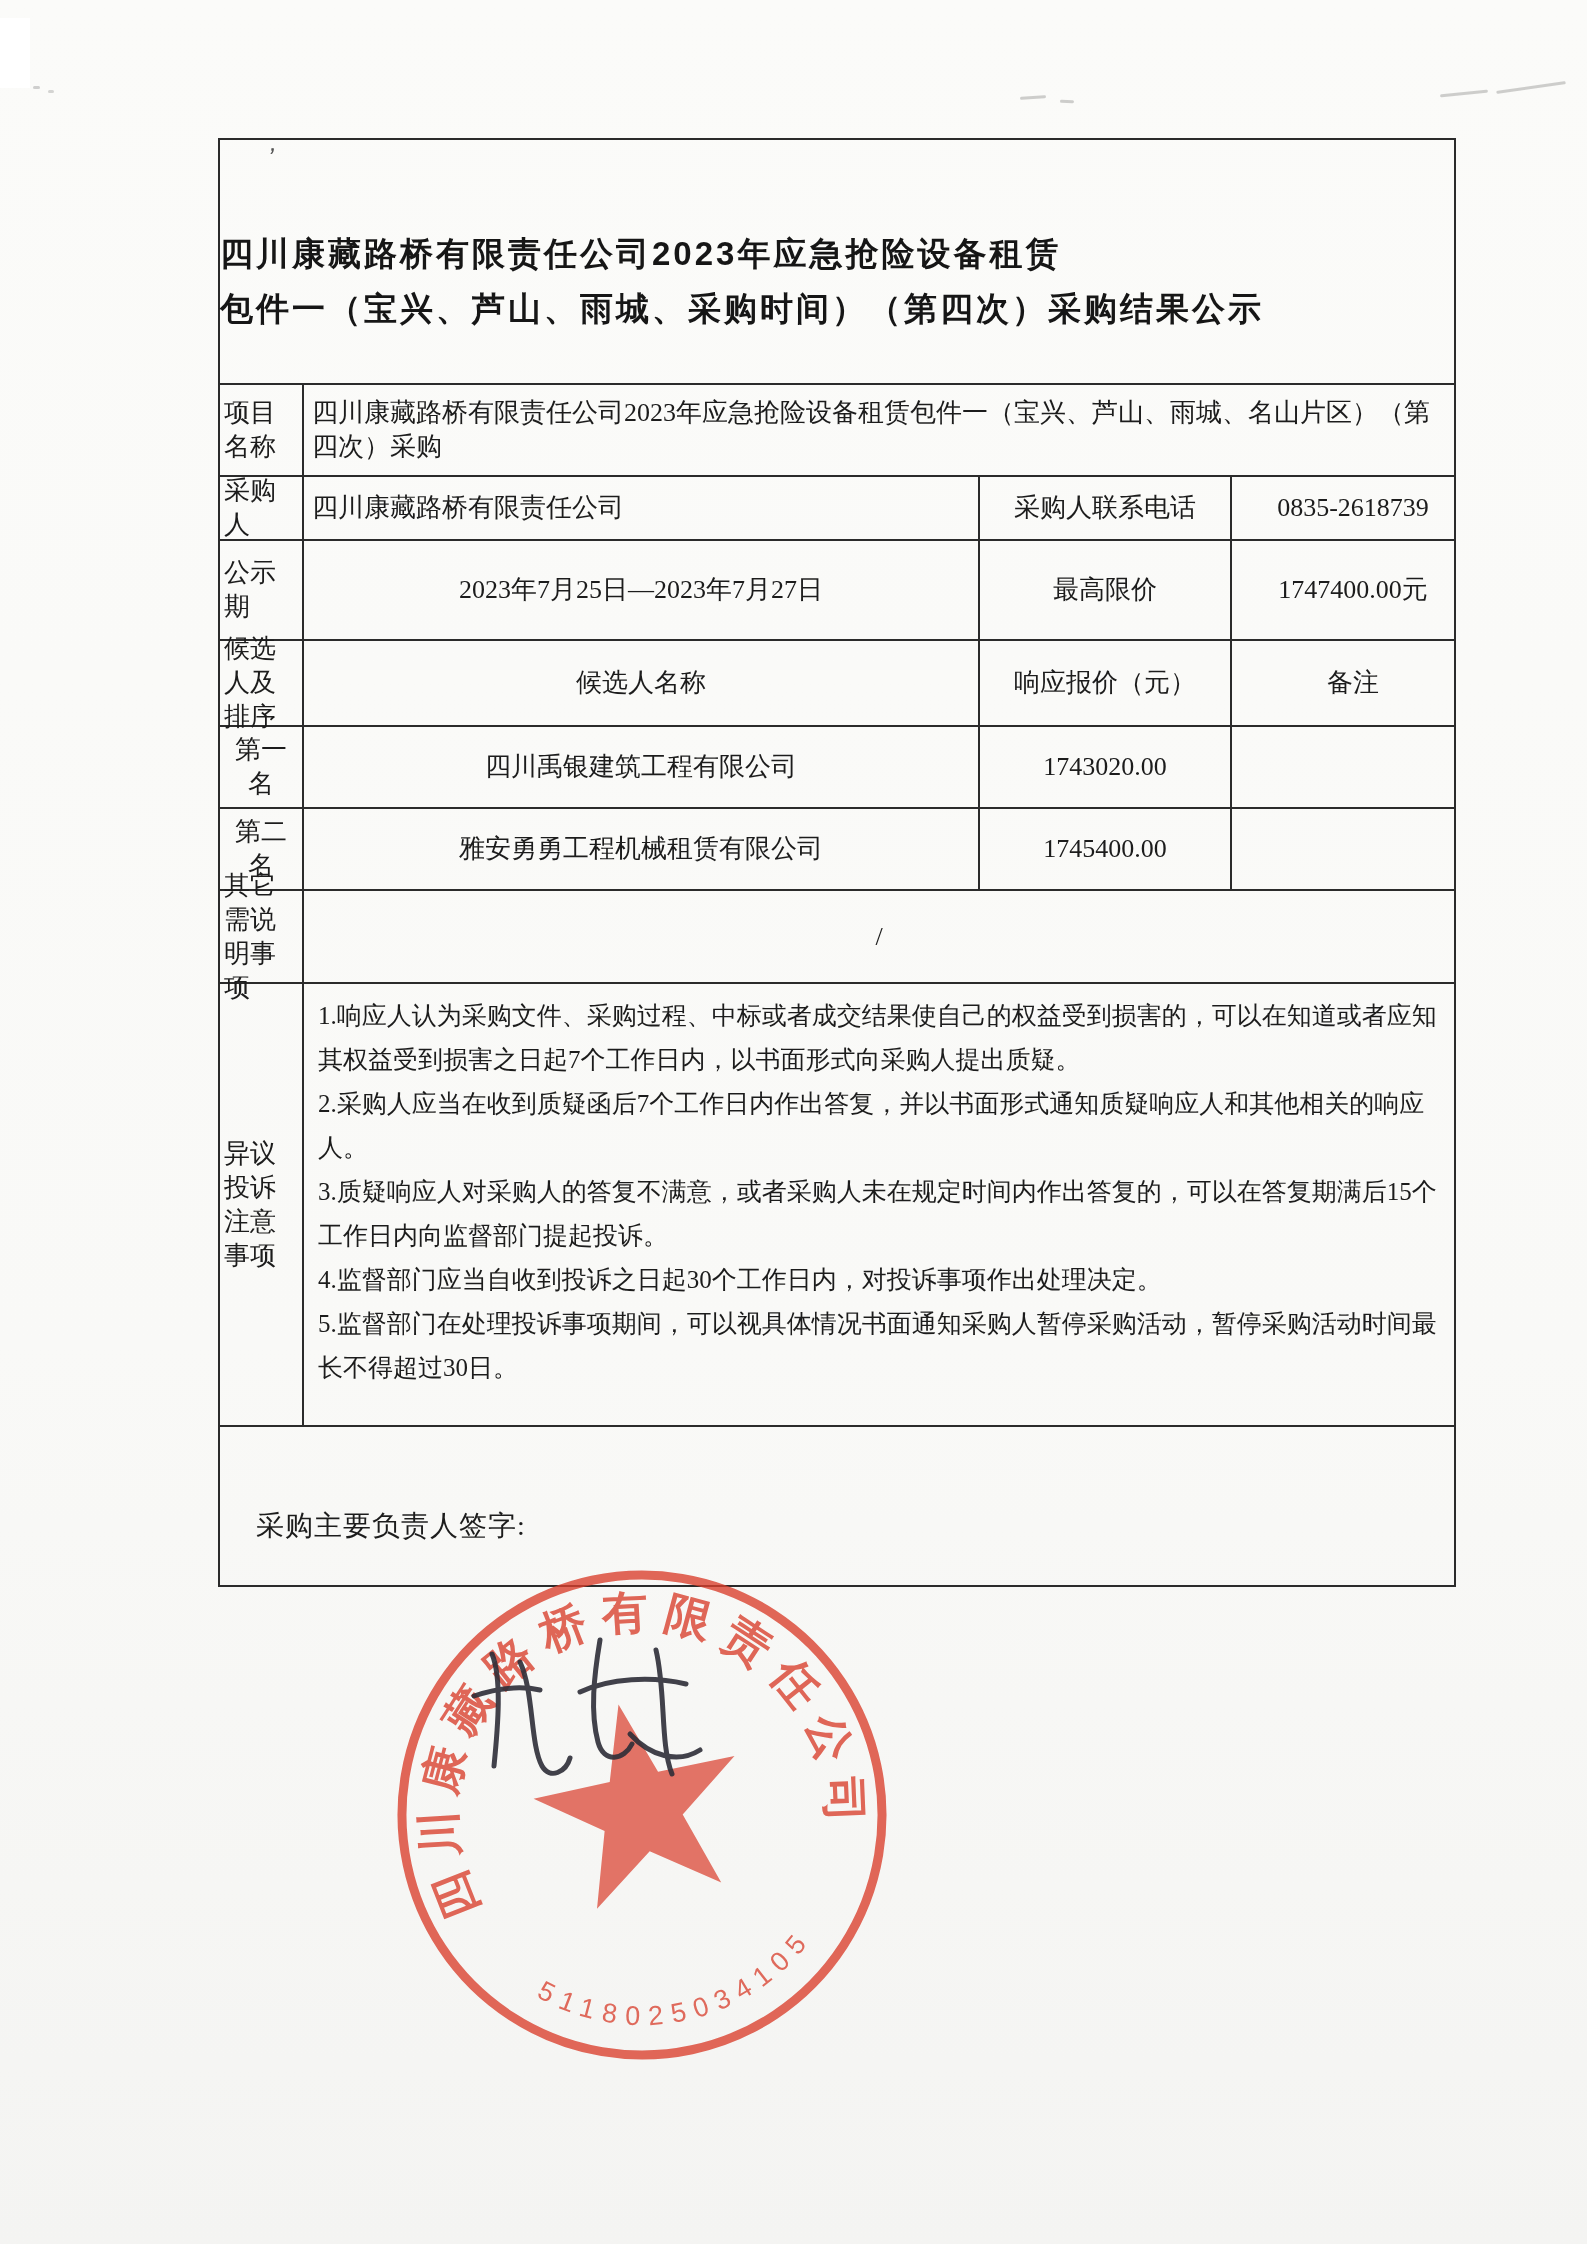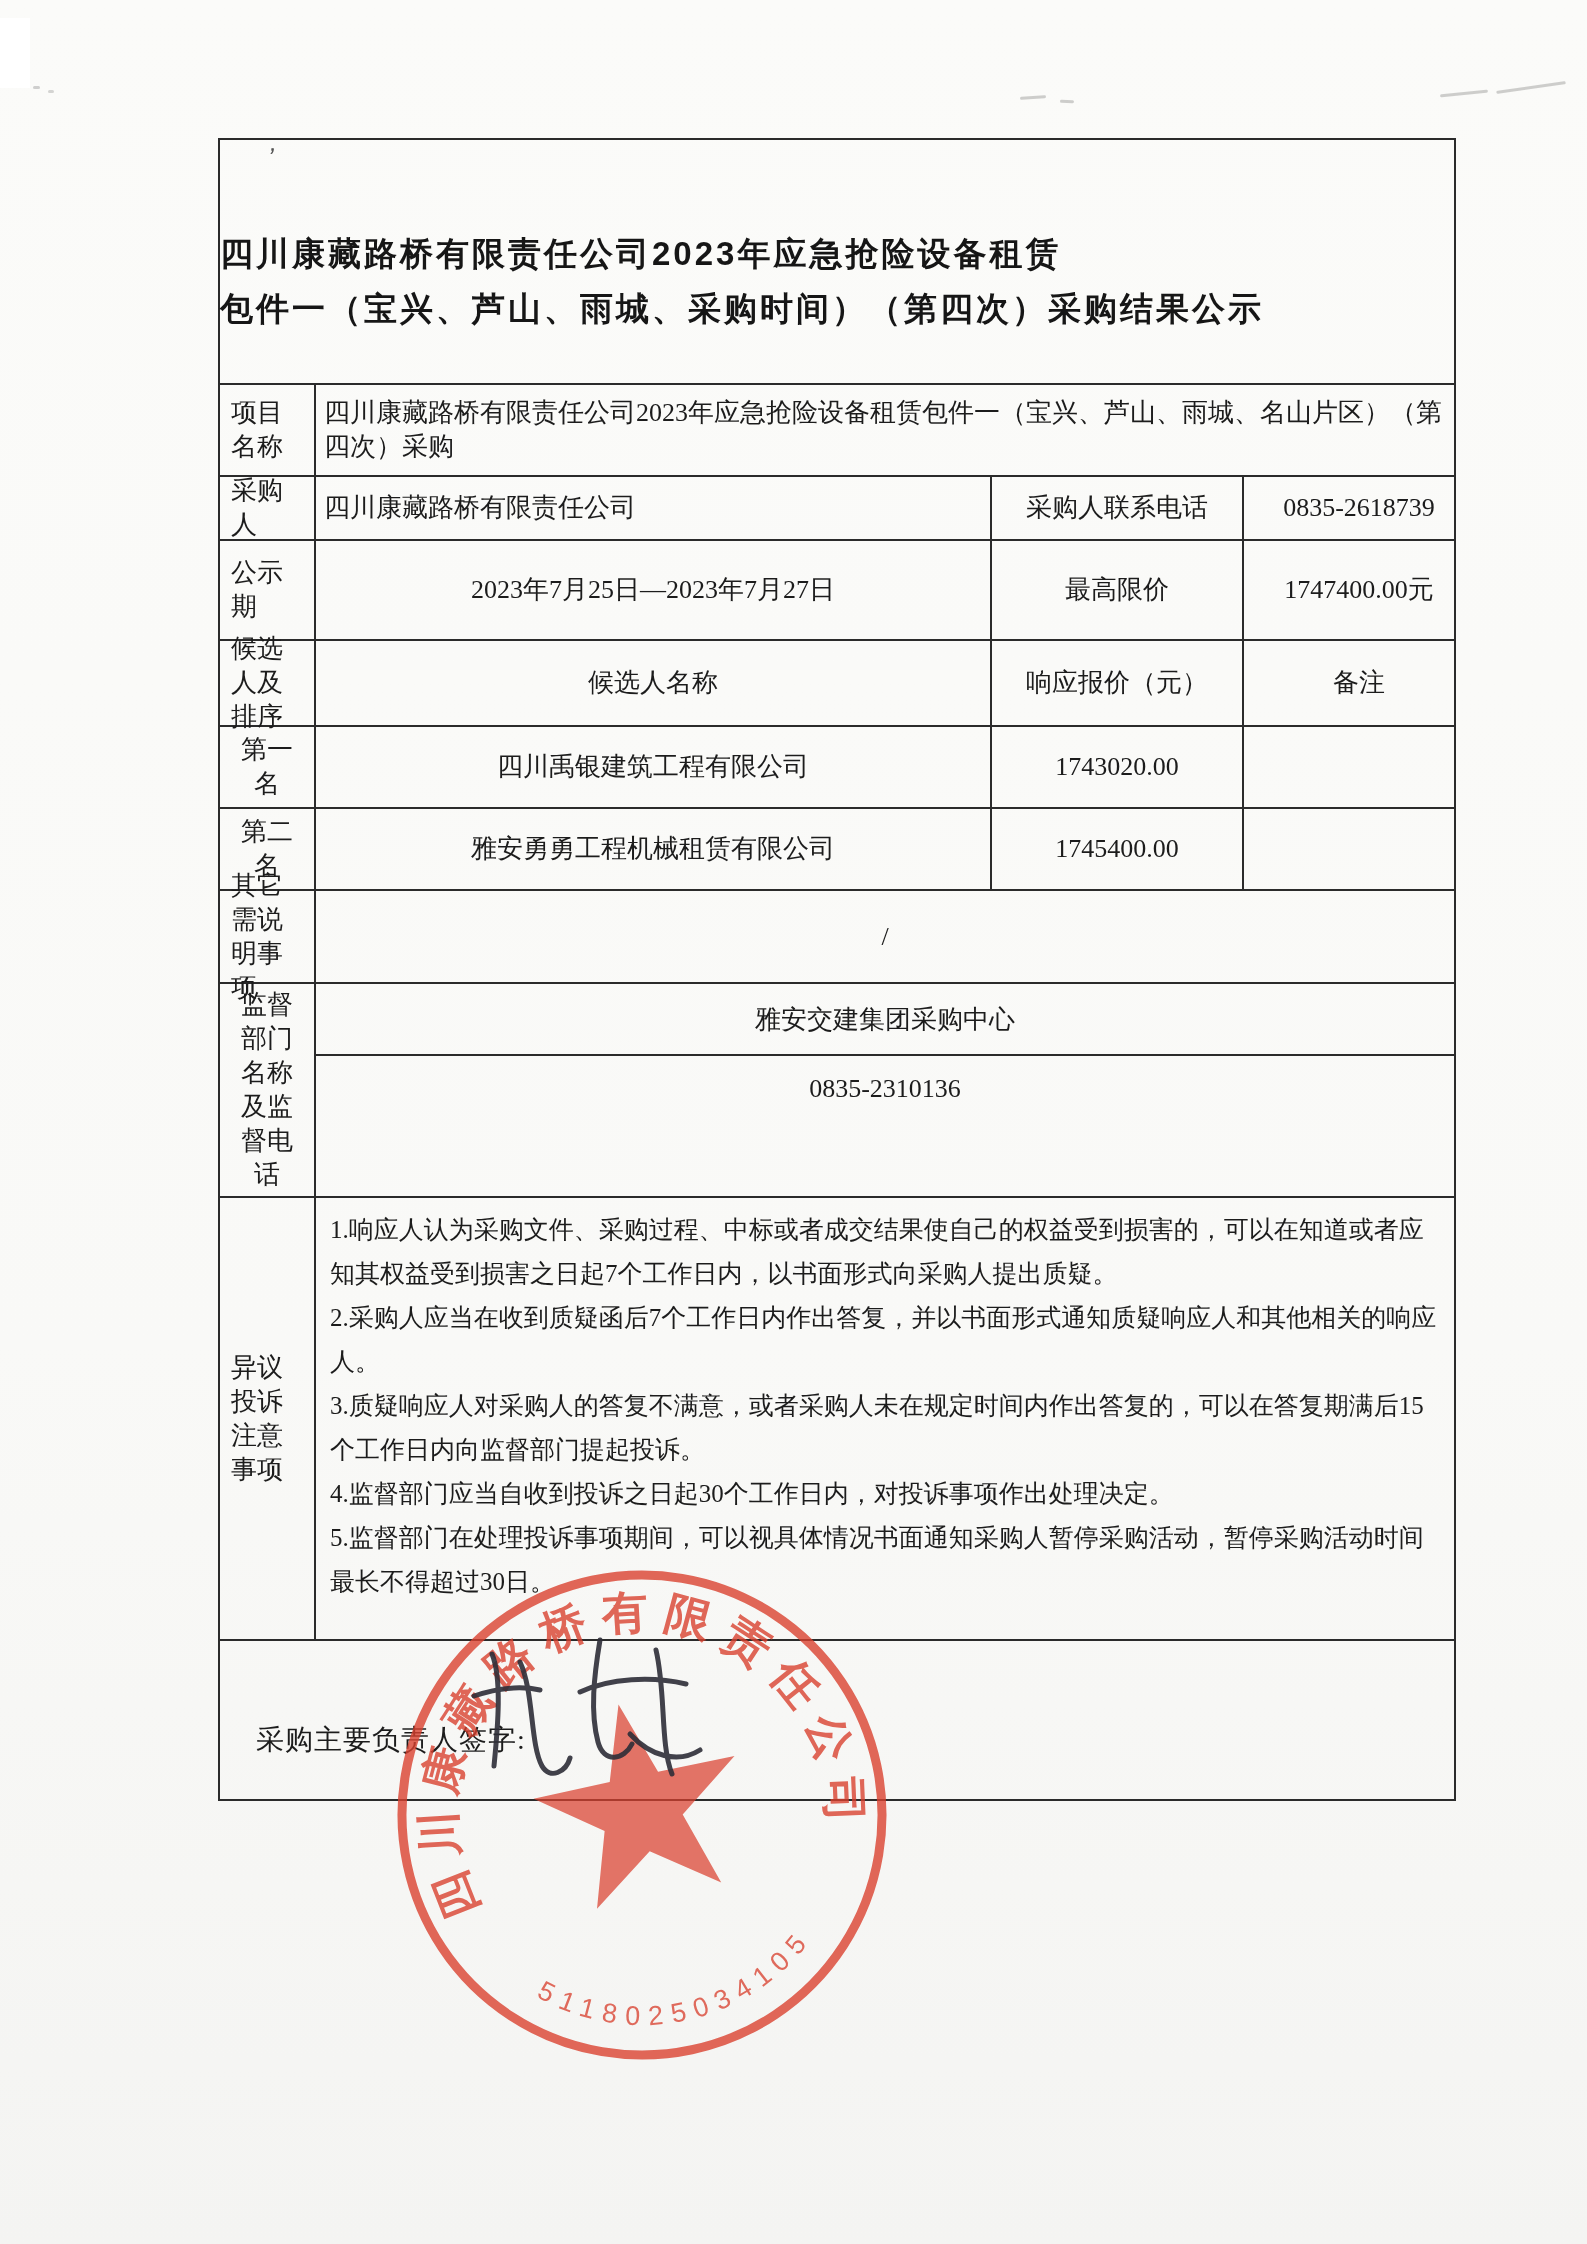--- a/index.html
+++ b/index.html
@@ -43,21 +43,21 @@
     color:#161616;white-space:nowrap;
   }
   .row{display:flex;border-top:2px solid var(--line);box-sizing:border-box;}
   .cell{
     box-sizing:border-box;
     display:flex;align-items:center;
     font-size:26px;line-height:34px;
     padding:4px 8px;
   }
   .cell.rb{border-right:2px solid var(--line);}
-  .colA{width:96px;flex:none;padding:4px 11px;}
+  .colA{width:84px;flex:none;padding:4px 4px;}
   .colB{width:676px;flex:none;}
   .colC{width:252px;flex:none;}
   .colD{flex:1;padding-left:28px;}
   .span-rest{flex:1;}
   .center{justify-content:center;text-align:center;}
   .left{justify-content:flex-start;text-align:left;}
   .h-r1{height:92px;}
   .h-r2{height:64px;}
   .h-r3{height:88px;}
   .h-r4{height:100px;}
@@ -153,27 +153,20 @@
       <div class="cell rb colB center">雅安勇勇工程机械租赁有限公司</div>
       <div class="cell rb colC center">1745400.00</div>
       <div class="cell colD center"></div>
     </div>
 
     <div class="row h-r8">
       <div class="cell rb colA left">其它需说明事项</div>
       <div class="cell span-rest center">/</div>
     </div>
 
-    <div class="row">
-      <div class="cell rb colA center" style="text-align:center;">监督部门名称及监督电话</div>
-      <div class="sup-right">
-        <div class="sup-sub sup-sub1">雅安交建集团采购中心</div>
-        <div class="sup-sub sup-sub2">0835-2310136</div>
-      </div>
-    </div>
 
     <div class="row h-r10">
       <div class="cell rb colA left">异议投诉注意事项</div>
       <div class="objection-text">
         <p>1.响应人认为采购文件、采购过程、中标或者成交结果使自己的权益受到损害的，可以在知道或者应知其权益受到损害之日起7个工作日内，以书面形式向采购人提出质疑。</p>
         <p>2.采购人应当在收到质疑函后7个工作日内作出答复，并以书面形式通知质疑响应人和其他相关的响应人。</p>
         <p>3.质疑响应人对采购人的答复不满意，或者采购人未在规定时间内作出答复的，可以在答复期满后15个工作日内向监督部门提起投诉。</p>
         <p>4.监督部门应当自收到投诉之日起30个工作日内，对投诉事项作出处理决定。</p>
         <p>5.监督部门在处理投诉事项期间，可以视具体情况书面通知采购人暂停采购活动，暂停采购活动时间最长不得超过30日。</p>
       </div>

